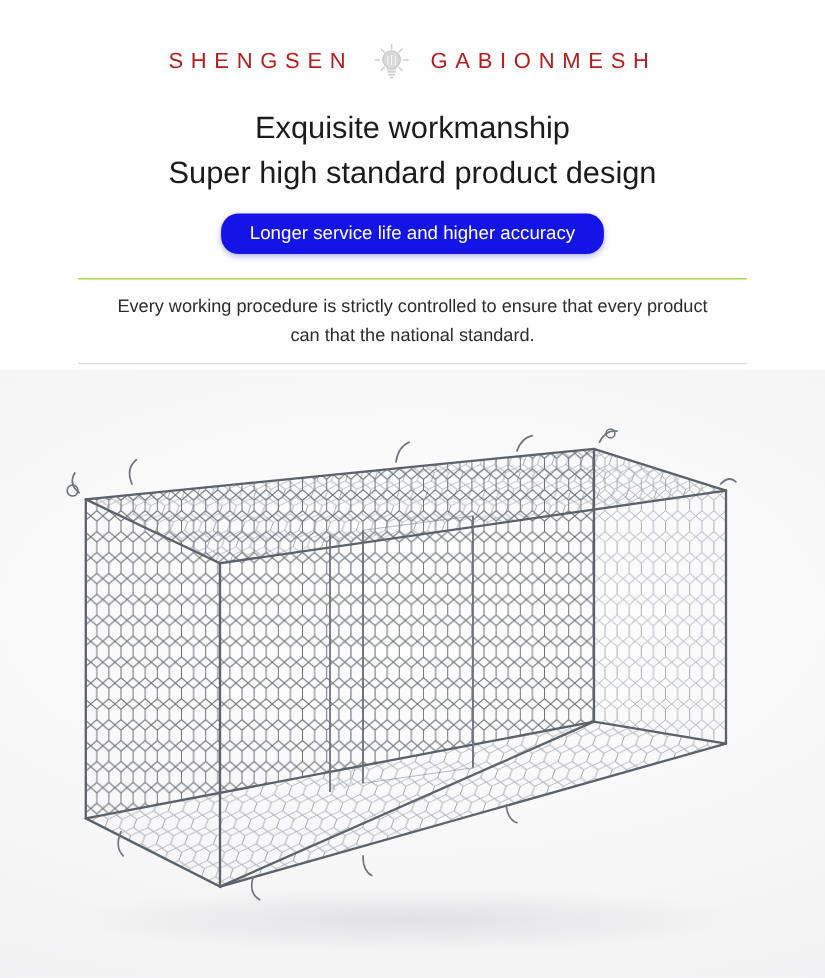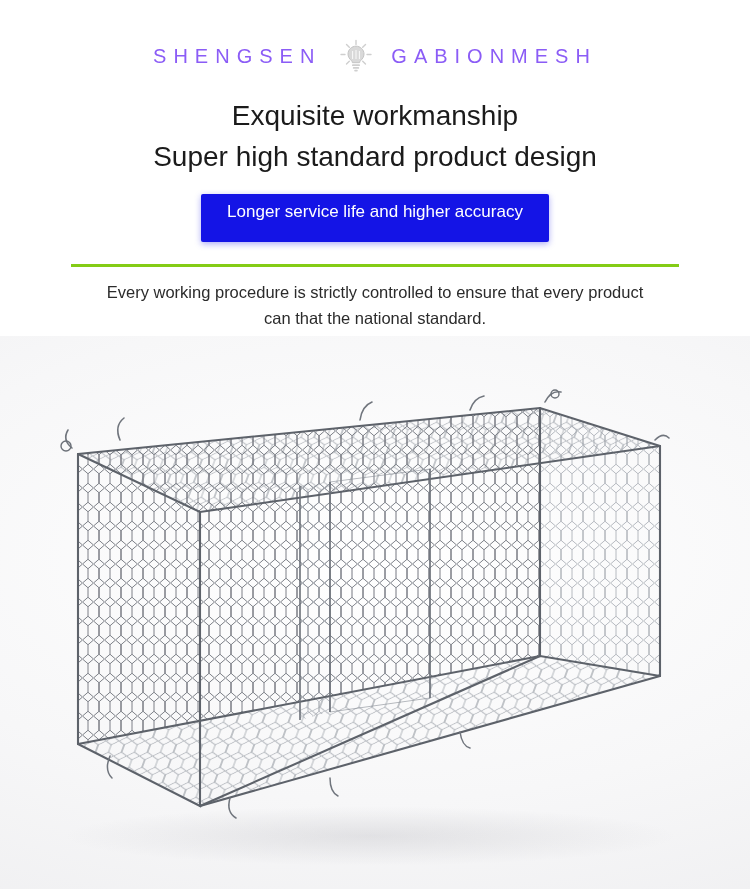--- a/index.html
+++ b/index.html
@@ -27,21 +27,21 @@
     display: flex;
     align-items: center;
     justify-content: center;
     gap: 18px;
     padding-top: 38px;
     height: 36px;
   }
   .brand-text {
     font-size: 20px;
     letter-spacing: 7px;
-    color: #8b5cf6;
+    color: #b91c1c;
     font-weight: 400;
     white-space: nowrap;
   }
   .brand-icon {
     width: 34px;
     height: 34px;
     flex: 0 0 34px;
     position: relative;
   }
 
@@ -66,33 +66,33 @@
   
   .pill-wrap {
     display: flex;
     justify-content: center;
     margin-top: 16px;
   }
   .pill {
     background: #1414e6;
     color: #ffffff;
     font-size: 17px;
-    border-radius: 2px;
-    padding: 8px 26px 20px 26px;
+    border-radius: 16px;
+    padding: 8px 26px 9px 26px;
     box-shadow: 0 2px 6px rgba(20,20,230,0.35);
     border: none;
     white-space: nowrap;
     line-height: 20px;
   }
 
   
   .subblock {
     margin: 22px auto 0 auto;
     width: 608px;
-    border-top: 3px solid #84cc16;
+    border-top: 1px solid #84cc16;
     border-bottom: 1px solid #d8d8d8;
     padding: 12px 0 12px 0;
   }
   .subblock p {
     margin: 0;
     text-align: center;
     font-size: 16.5px;
     line-height: 26px;
     color: #2b2b2b;
   }

